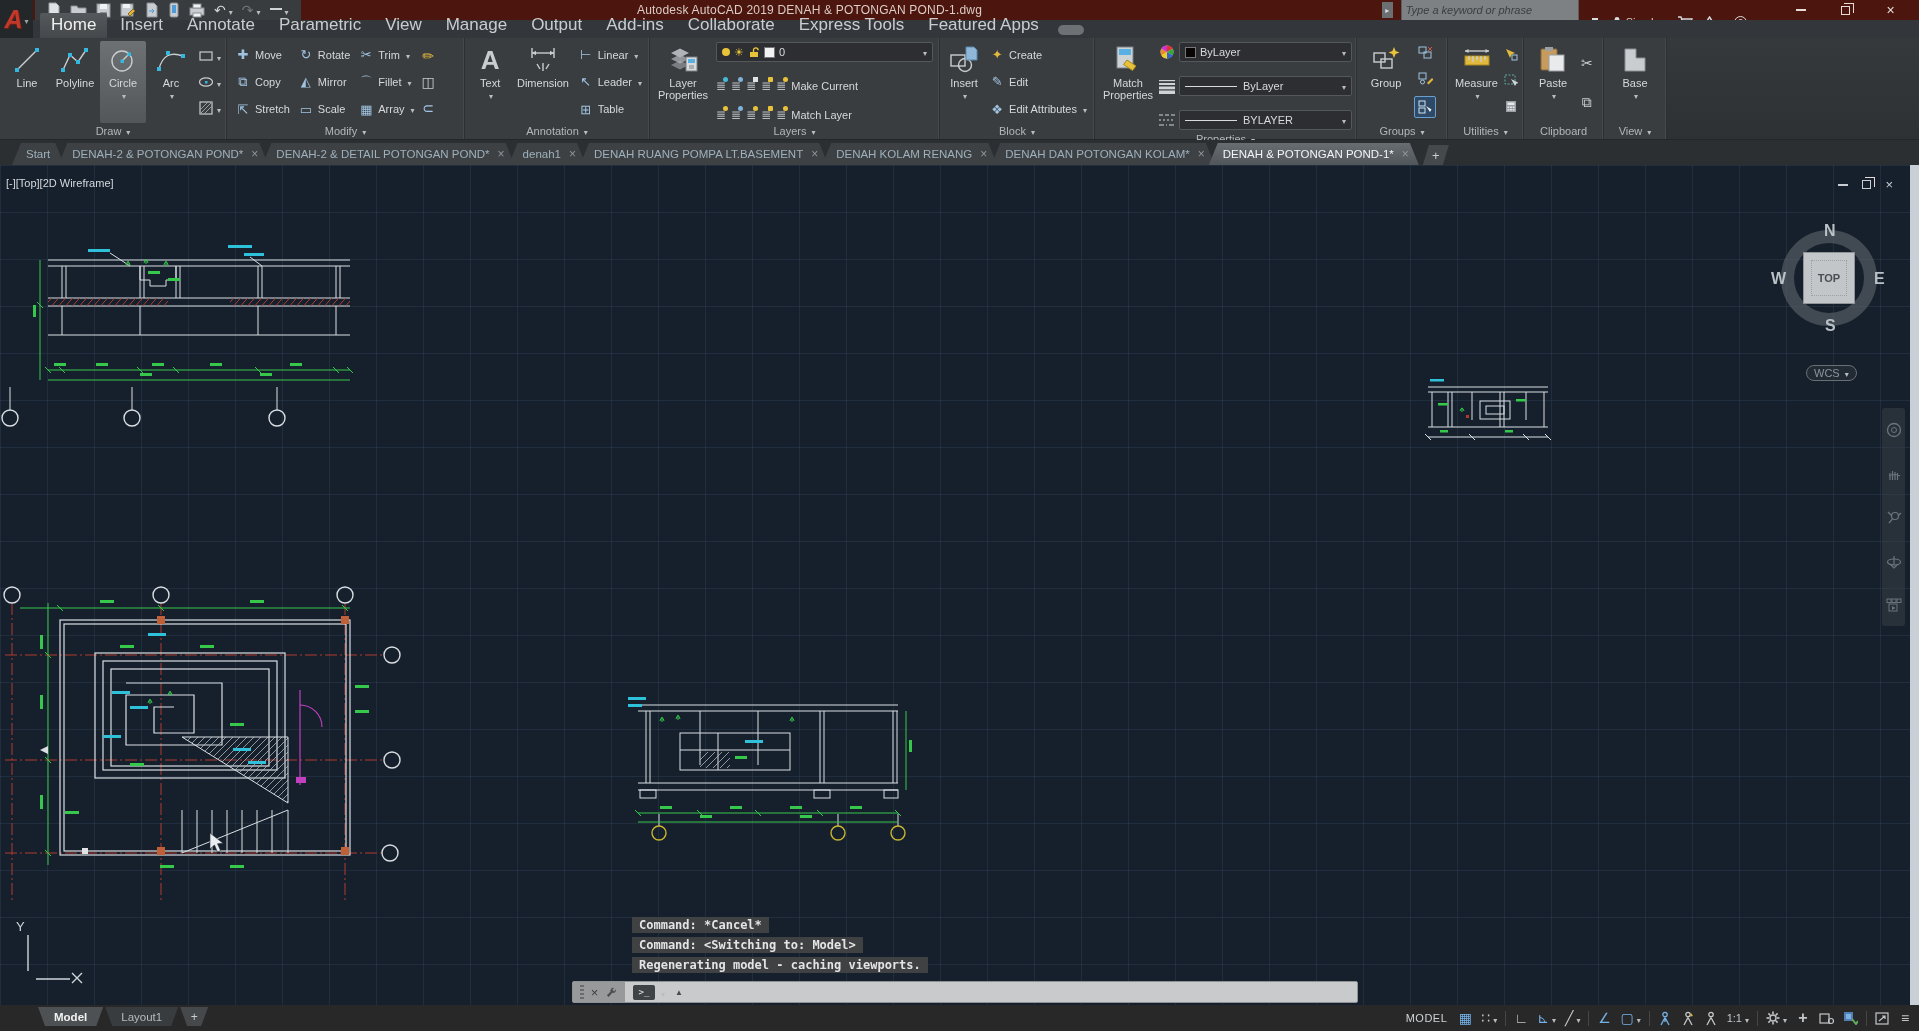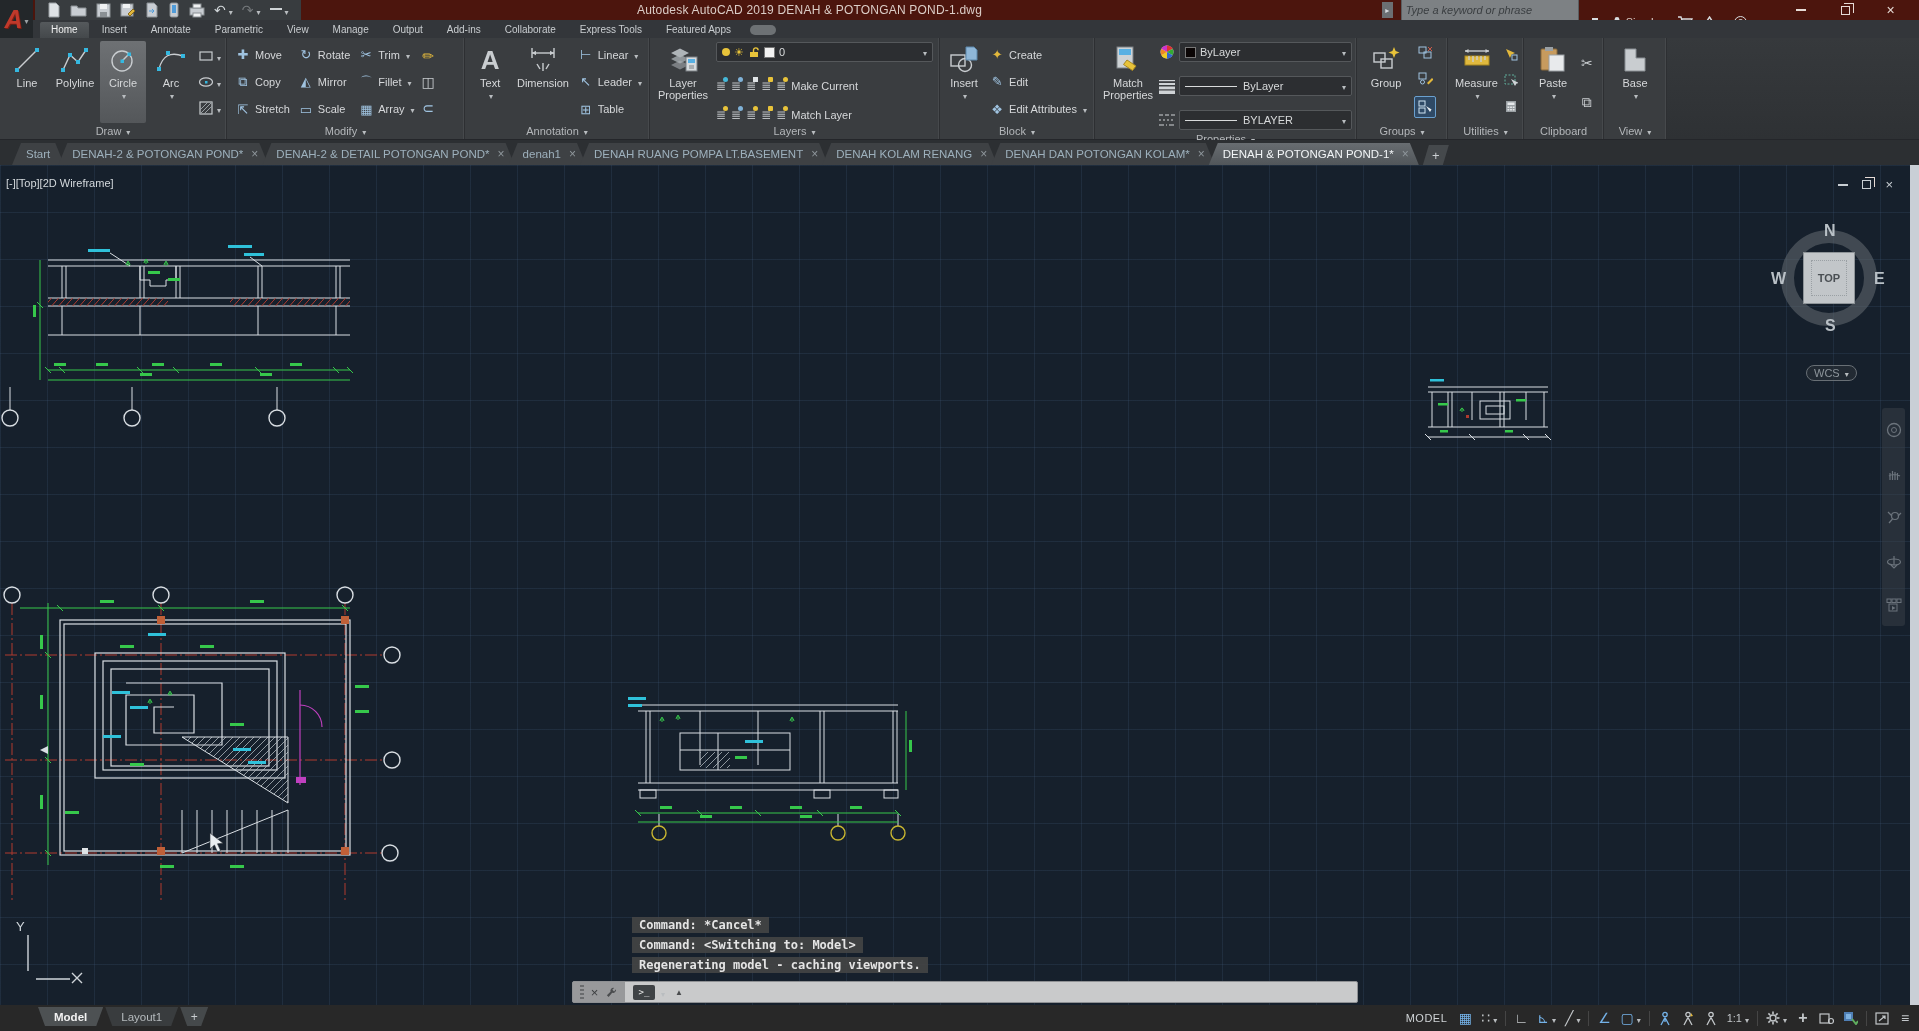--- a/index.html
+++ b/index.html
@@ -35,21 +35,21 @@
     display:flex;align-items:center;justify-content:center;}
   .winbtns{display:flex;margin-left:14px;}
   .winbtn{width:45px;height:20px;display:flex;align-items:center;justify-content:center;color:#e6dbd6;}
   .mini{width:10px;height:2px;background:#e6dbd6;}
   .rest{width:9px;height:9px;border:1px solid #e6dbd6;position:relative;}
   .rest::before{content:"";position:absolute;left:2px;top:-4px;width:9px;height:9px;border:1px solid #e6dbd6;border-left:none;border-bottom:none;}
   .closeg{font-size:14px;line-height:1;}
   
   .rtabs{position:absolute;left:0;top:20px;width:100%;height:18px;background:#33363a;
     display:flex;align-items:flex-end;padding-left:40px;gap:2px;}
-  .rtab{font-size:10px;color:#c9cdd0;padding:2px 11px 3px;cursor:default;}
+  .rtab{font-size:17px;color:#c9cdd0;padding:2px 11px 3px;cursor:default;}
   .rtab.active{background:linear-gradient(#55595c,#44484b);color:#f0f0f0;border-radius:2px 2px 0 0;}
   .ribopt{width:26px;height:10px;border-radius:5px;background:#6d7174;margin:0 0 3px 6px;}
   
   .ribbon{position:absolute;left:0;top:38px;width:100%;height:102px;background:#3a3d40;
     display:flex;border-bottom:1px solid #24262a;}
   .panel{height:100%;display:flex;flex-direction:column;border-right:1px solid #2d2f32;
     box-shadow:inset -1px 0 0 #46494c;}
   .pbody{flex:1;display:flex;align-items:stretch;padding:3px 4px 0 4px;gap:2px;}
   .plabel{height:16px;font-size:11px;color:#b4b7ba;display:flex;align-items:center;justify-content:center;gap:3px;}
   .bigbtn{width:50px;display:flex;flex-direction:column;align-items:center;padding-top:2px;

